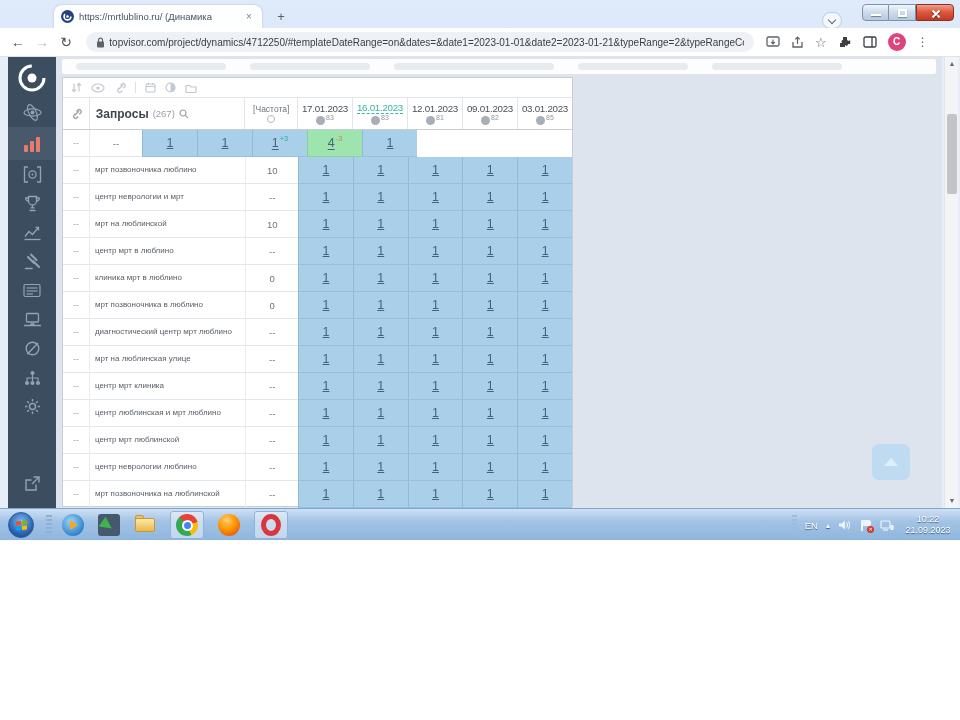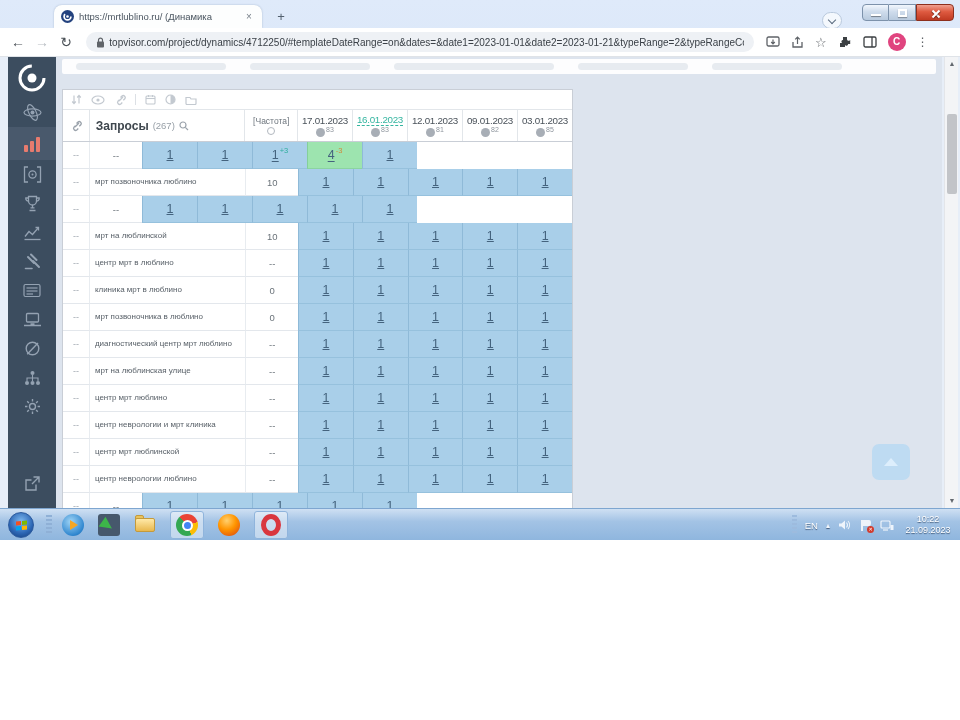--- a/index.html
+++ b/index.html
@@ -41,21 +41,21 @@
   .side-rail{position:absolute;left:8px;top:0;width:48px;height:100%;background:#3c4d5f;display:flex;flex-direction:column;align-items:center}
   .logo{margin:7px 0 6px}
   .rail-item{width:48px;height:29px;display:flex;align-items:center;justify-content:center}
   .rail-item.active{background:#49596c;height:33px}
   .rail-item.bottom{margin-top:auto;margin-bottom:10px}
   .main{position:absolute;left:56px;top:0;width:886px;height:100%;background:#dde4ee}
   .fstrip{position:absolute;left:6px;top:2px;width:874px;height:15px;background:#fdfdfe;border-radius:2px;display:flex;align-items:center;gap:24px;padding:0 14px}
   .pill{height:7px;border-radius:4px;background:#e7ebf0}
 
   
-  .grid{position:absolute;left:6px;top:32px;width:511px;height:430px;background:#fff;border:1px solid #c9ced6}
+  .grid{position:absolute;left:6px;top:20px;width:511px;height:430px;background:#fff;border:1px solid #c9ced6}
   .grid-toolbar{height:20px;border-bottom:1px solid #e2e6ea;display:flex;align-items:center;gap:9px;padding-left:8px;color:#c3c9d0}
   .gt-sep{width:1px;height:11px;background:#dcE0e5}
   .grid-head{height:32px;display:flex;border-bottom:1px solid #c9ced6;background:#fff}
   .h-link{width:26px;display:flex;align-items:center;justify-content:center}
   .h-kw{width:157px;border-left:1px solid #e2e6ea;display:flex;align-items:center;gap:4px;padding-left:6px}
   .q-label{font-size:12px;font-weight:bold;color:#3f474e}
   .q-count{font-size:9.5px;color:#98a0a8}
   .h-freq{width:53px;border-left:1px solid #e2e6ea;display:flex;flex-direction:column;align-items:center;justify-content:center;gap:1px}
   .freq-label{font-size:8.5px;color:#6d757d}
   .ring{width:8px;height:8px;border:1.5px solid #b2b8bf;border-radius:50%}
@@ -447,20 +447,21 @@
                 </div>
                 <div class="c c-val">
                   <span class="val-link">1</span>
                 </div>
                 <div class="c c-val">
                   <span class="val-link">1</span>
                 </div>
               </div>
               <div class="row">
                 <div class="c c-link">--</div>
+                <div class="c c-kw">центр неврологии и мрт</div>
                 <div class="c c-freq">--</div>
                 <div class="c c-val">
                   <span class="val-link">1</span>
                 </div>
                 <div class="c c-val">
                   <span class="val-link">1</span>
                 </div>
                 <div class="c c-val">
                   <span class="val-link">1</span>
                 </div>
@@ -586,41 +587,41 @@
                 </div>
                 <div class="c c-val">
                   <span class="val-link">1</span>
                 </div>
                 <div class="c c-val">
                   <span class="val-link">1</span>
                 </div>
               </div>
               <div class="row">
                 <div class="c c-link">--</div>
-                <div class="c c-kw">центр мрт люблино</div>
-                <div class="c c-freq">--</div>
-                <div class="c c-val">
-                  <span class="val-link">1</span>
-                </div>
-                <div class="c c-val">
-                  <span class="val-link">1</span>
-                </div>
-                <div class="c c-val">
-                  <span class="val-link">1</span>
-                </div>
-                <div class="c c-val">
-                  <span class="val-link">1</span>
-                </div>
-                <div class="c c-val">
-                  <span class="val-link">1</span>
-                </div>
-              </div>
-              <div class="row">
-                <div class="c c-link">--</div>
-                <div class="c c-kw">центр неврологии и мрт клиника</div>
+                <div class="c c-kw">центр мрт клиника</div>
+                <div class="c c-freq">--</div>
+                <div class="c c-val">
+                  <span class="val-link">1</span>
+                </div>
+                <div class="c c-val">
+                  <span class="val-link">1</span>
+                </div>
+                <div class="c c-val">
+                  <span class="val-link">1</span>
+                </div>
+                <div class="c c-val">
+                  <span class="val-link">1</span>
+                </div>
+                <div class="c c-val">
+                  <span class="val-link">1</span>
+                </div>
+              </div>
+              <div class="row">
+                <div class="c c-link">--</div>
+                <div class="c c-kw">центр люблинская и мрт люблино</div>
                 <div class="c c-freq">--</div>
                 <div class="c c-val">
                   <span class="val-link">1</span>
                 </div>
                 <div class="c c-val">
                   <span class="val-link">1</span>
                 </div>
                 <div class="c c-val">
                   <span class="val-link">1</span>
                 </div>
@@ -666,20 +667,21 @@
                 </div>
                 <div class="c c-val">
                   <span class="val-link">1</span>
                 </div>
                 <div class="c c-val">
                   <span class="val-link">1</span>
                 </div>
               </div>
               <div class="row">
                 <div class="c c-link">--</div>
+                <div class="c c-kw">мрт позвоночника на люблинской</div>
                 <div class="c c-freq">--</div>
                 <div class="c c-val">
                   <span class="val-link">1</span>
                 </div>
                 <div class="c c-val">
                   <span class="val-link">1</span>
                 </div>
                 <div class="c c-val">
                   <span class="val-link">1</span>
                 </div>

